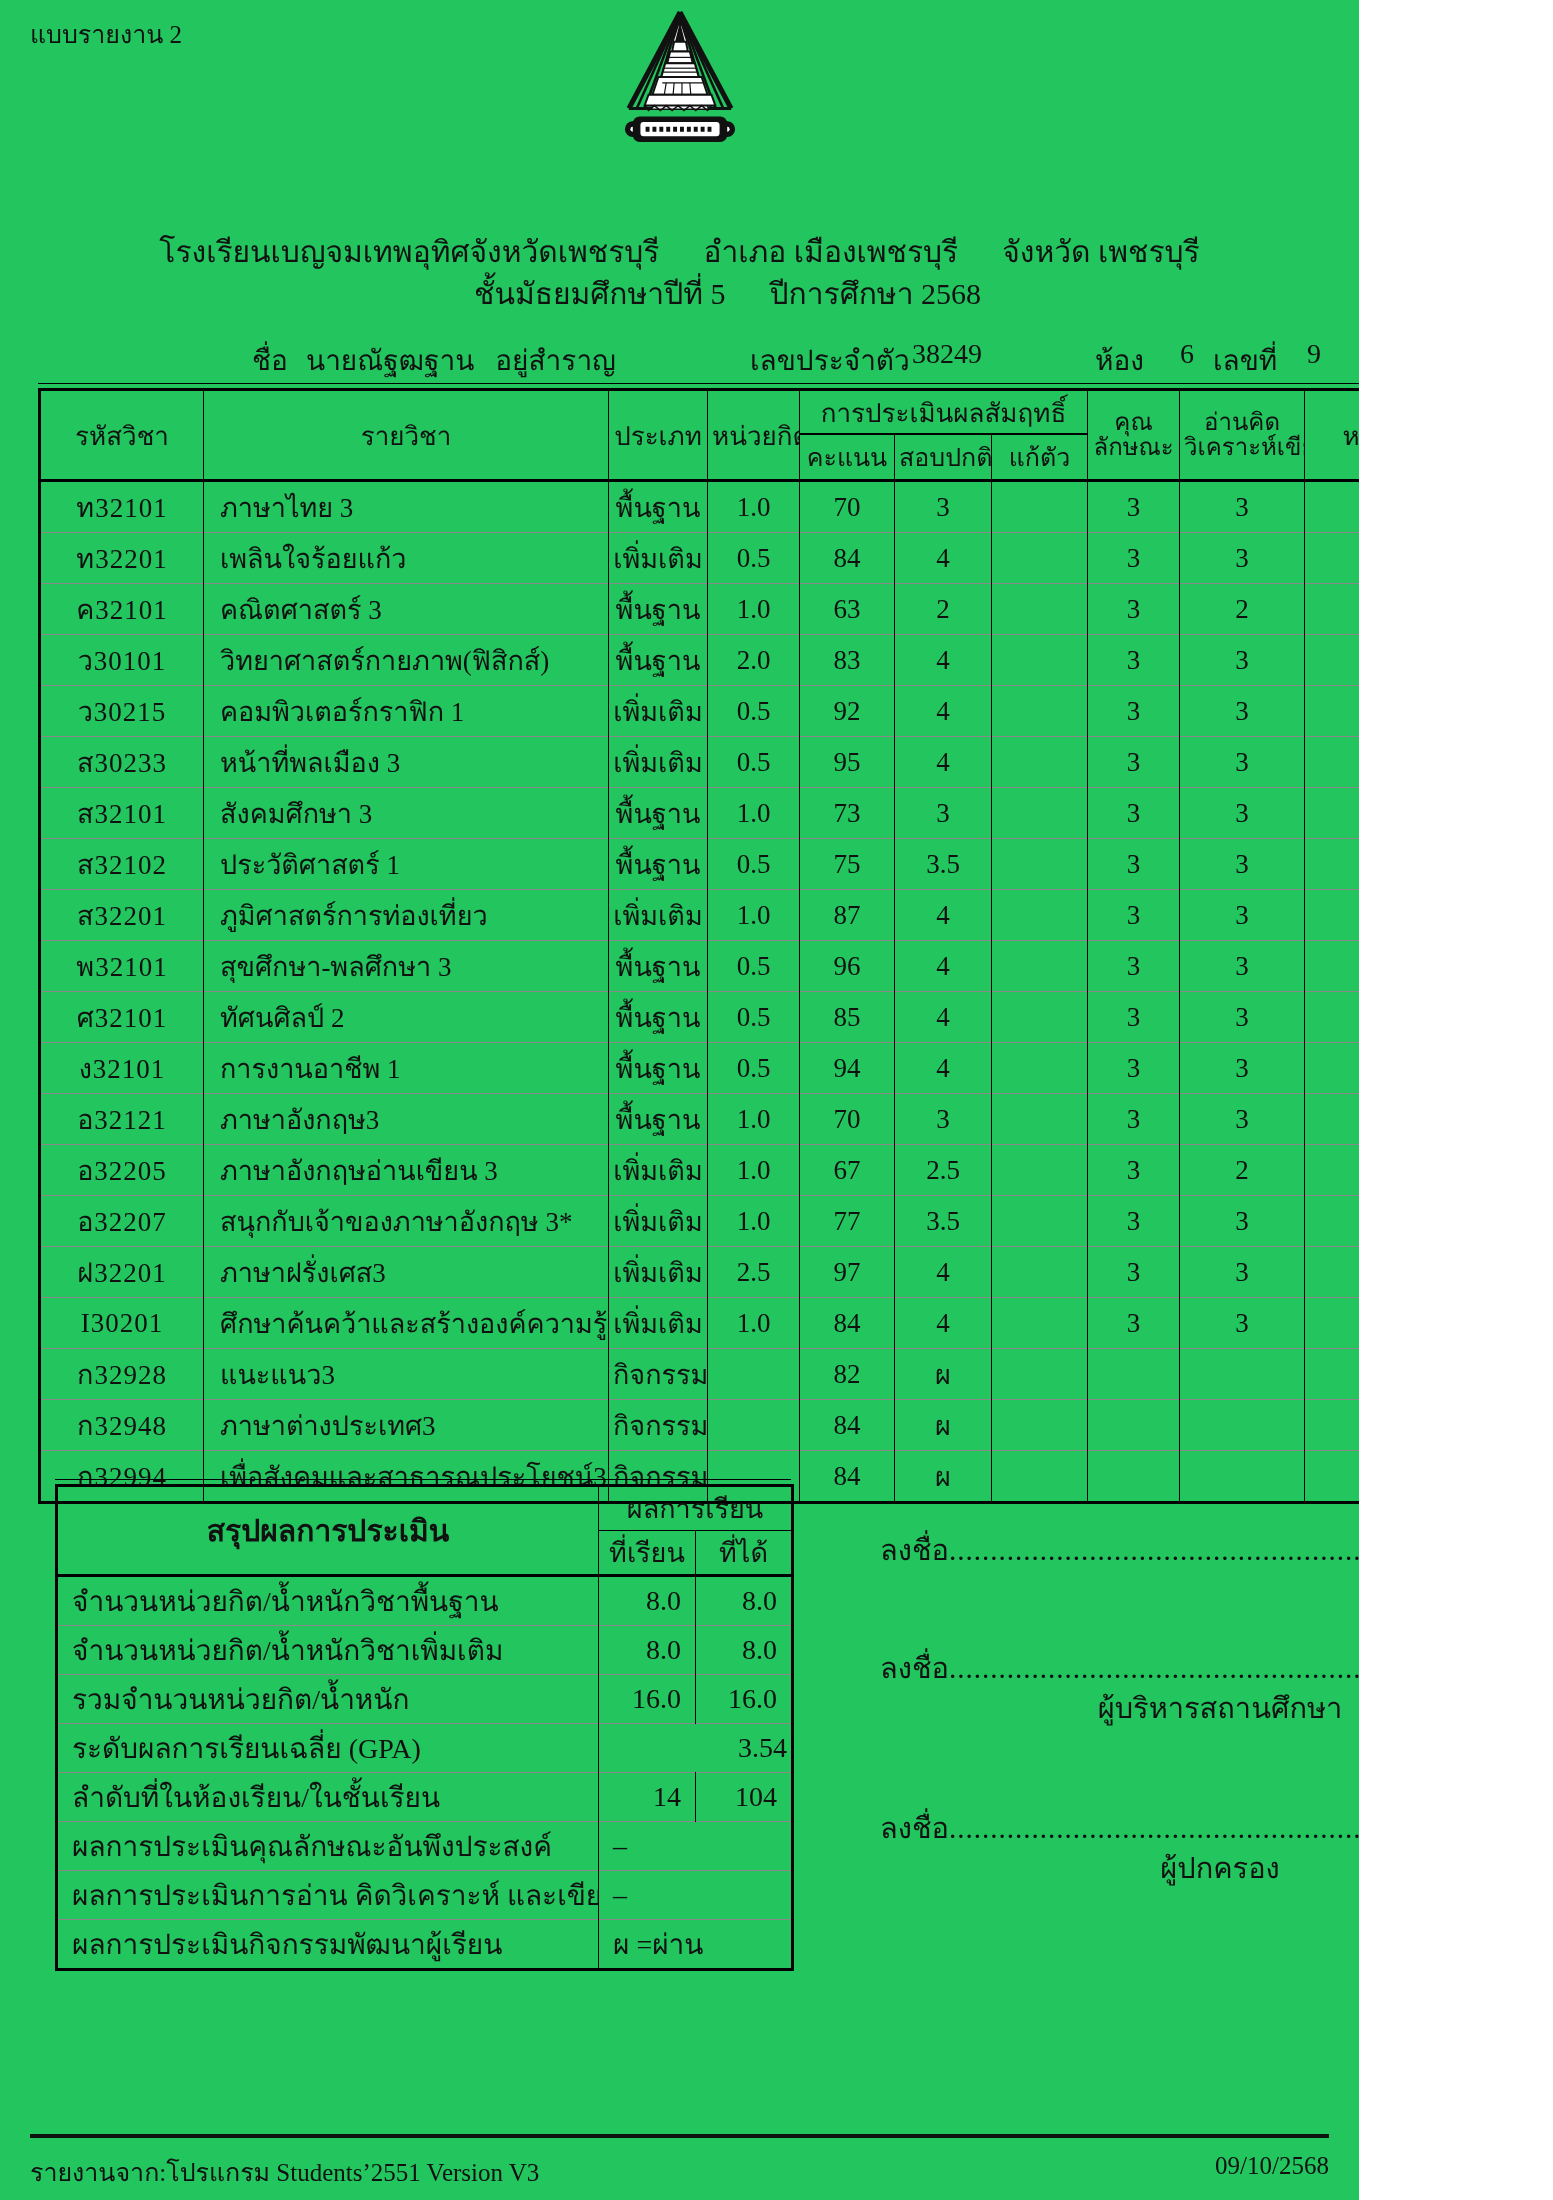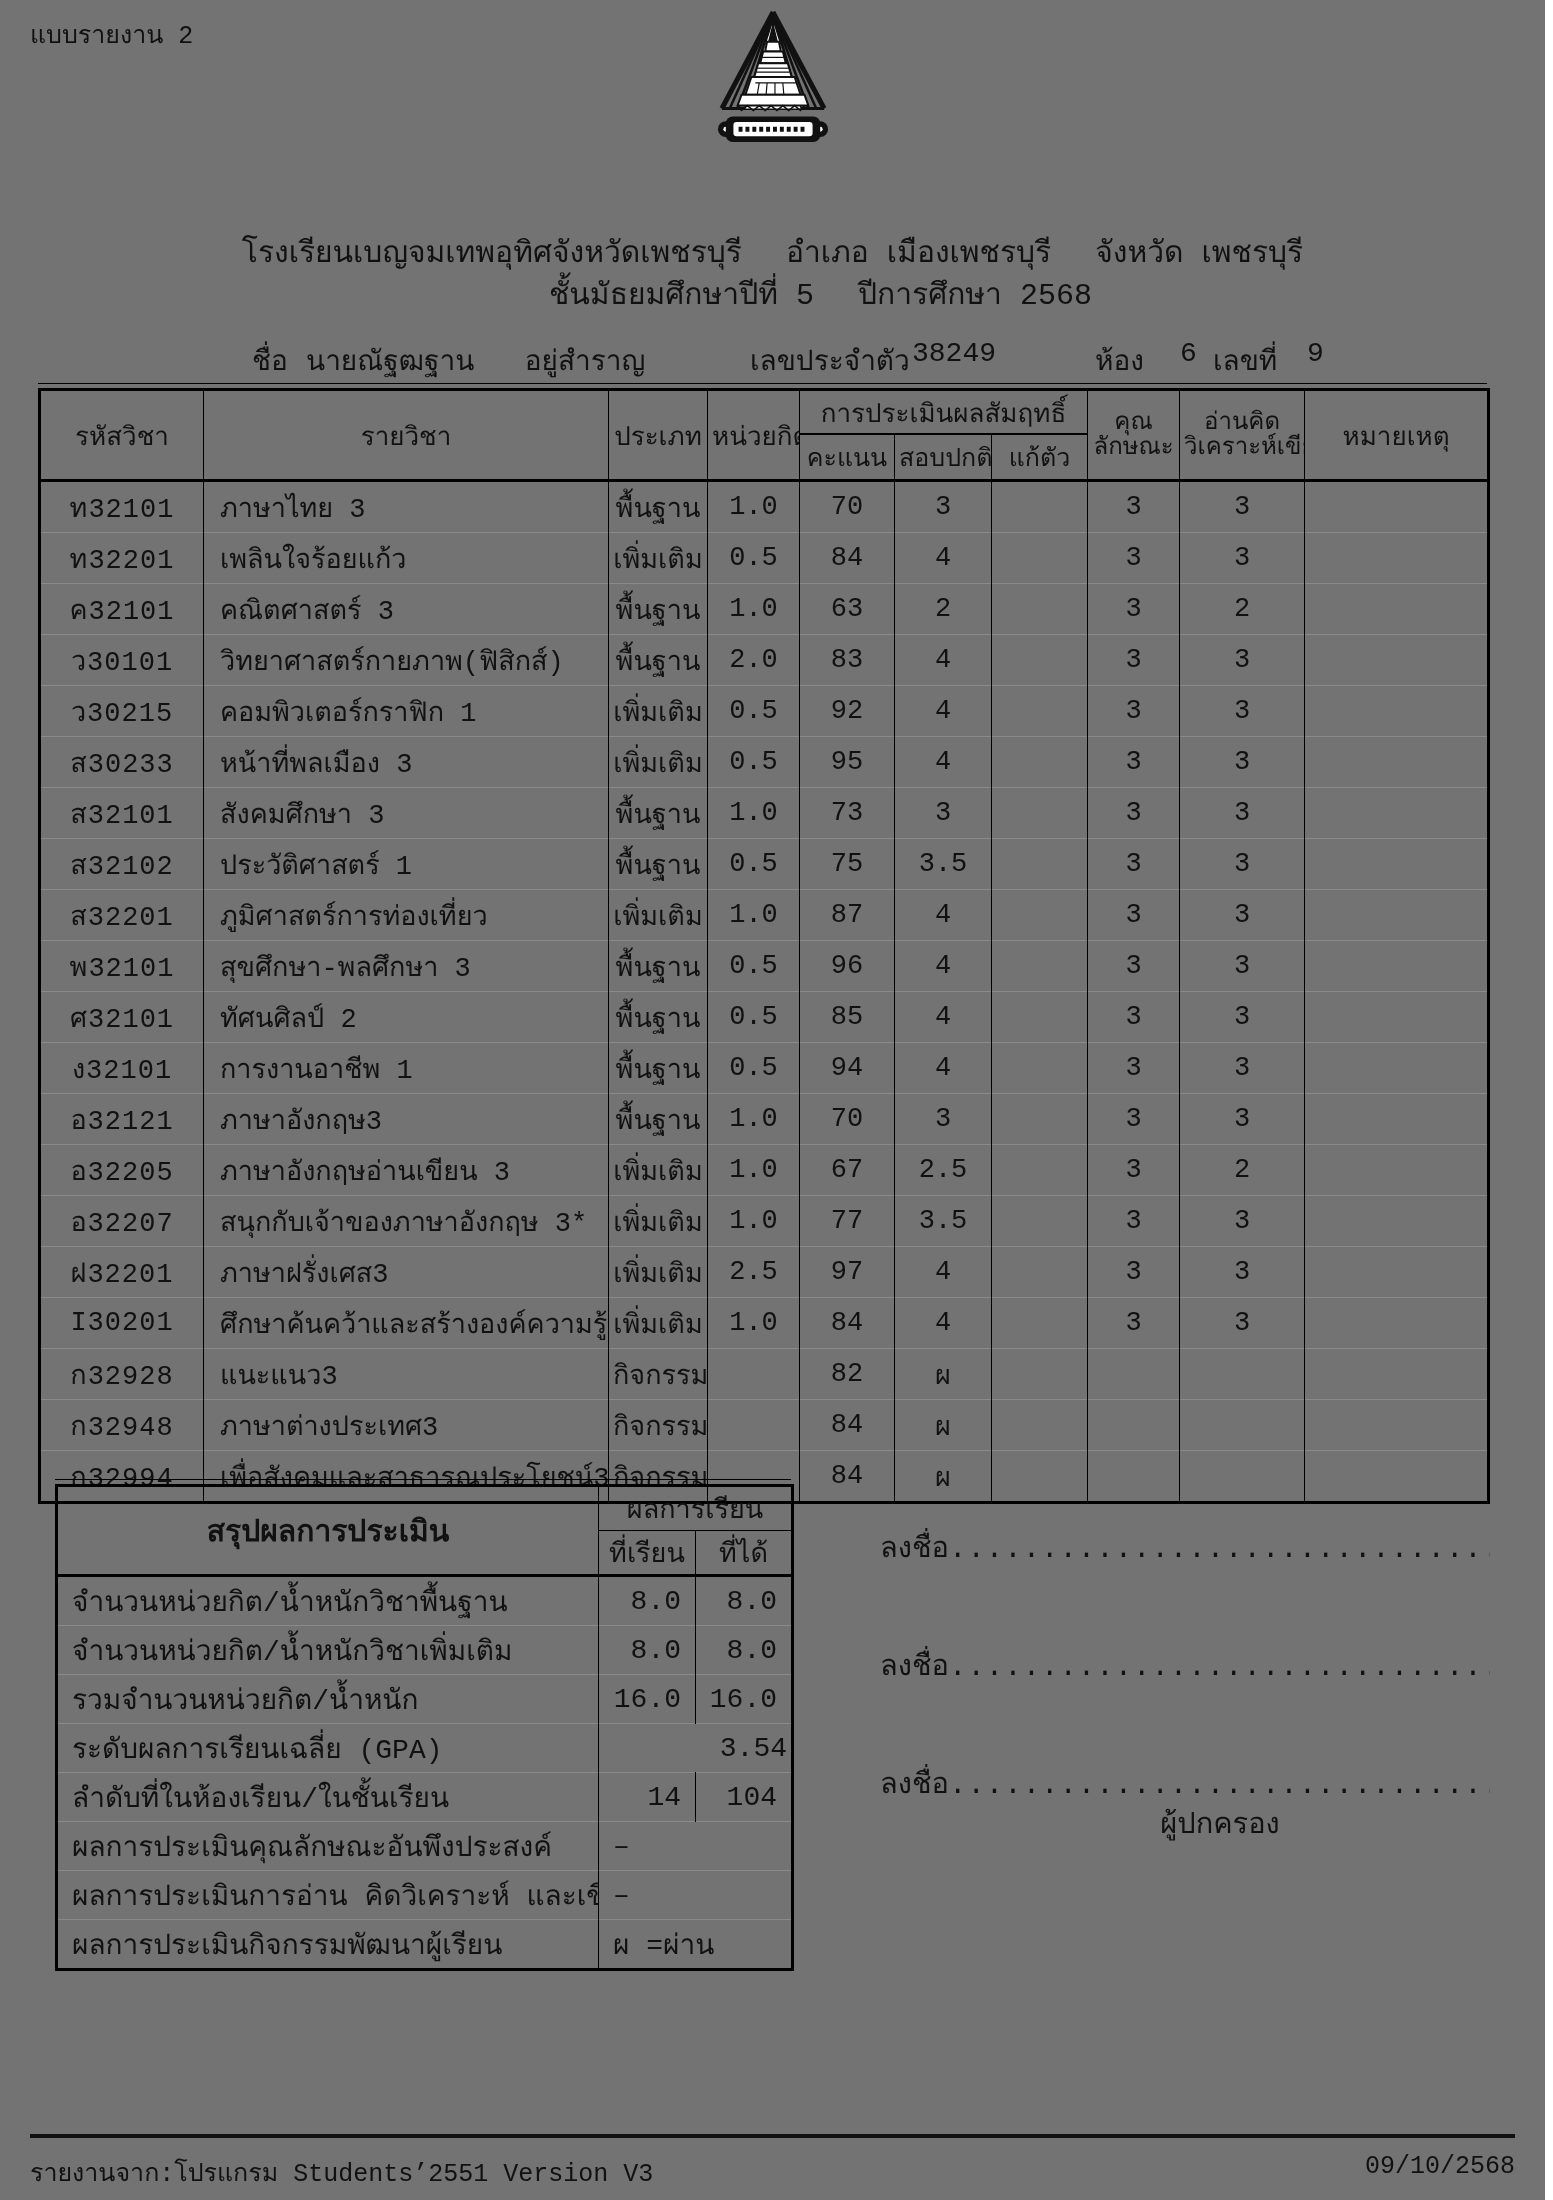--- a/index.html
+++ b/index.html
@@ -1,18 +1,18 @@
 <!DOCTYPE html>
 <html lang="th"><head>
 <meta charset="utf-8">
 <style>
   html,body{margin:0;padding:0;background:#fff;}
   .page{
-    position:relative;width:1545px;height:2200px;background:#737373;color:#111;
-    font-family:Liberation Mono, monospace;overflow:hidden;
+    position:relative;width:1359px;height:2200px;background:#22c55e;color:#111;
+    font-family:Liberation Serif, serif;overflow:hidden;
   }
   .form-label{position:absolute;top:14px;left:30px;font-size:25px;}
   .crest{position:absolute;top:6px;left:50%;transform:translateX(-50%);}
   .doc-title{position:absolute;top:160px;left:0;width:100%;text-align:center;font-size:36px;font-weight:bold;}
   .school-line,.class-line{position:absolute;left:0;width:100%;display:flex;justify-content:center;gap:44px;font-size:30px;}
   .school-line{top:228px;}
   .class-line{top:270px;margin-left:48px;}
   .student-line{position:absolute;top:330px;left:0;width:100%;height:42px;font-size:28px;margin-top:8px;}
   .student-line span{position:absolute;white-space:pre;}
   .s-name-label{left:252px;}
@@ -486,20 +486,21 @@
         </tr>
       </tbody>
   </table>
 
   <div class="signature-area">
       <div class="sig-block">
         <div class="sig-line"><span>ลงชื่อ</span><span class="sig-dots">....................................................................</span></div>
       </div>
       <div class="sig-block">
         <div class="sig-line"><span>ลงชื่อ</span><span class="sig-dots">....................................................................</span></div>
+        <div class="sig-role">ผู้บริหารสถานศึกษา</div>
       </div>
       <div class="sig-block">
         <div class="sig-line"><span>ลงชื่อ</span><span class="sig-dots">....................................................................</span></div>
         <div class="sig-role">ผู้ปกครอง</div>
       </div>
     </div>
 
   <div class="footer-line"></div>
   <div class="footer">
     <span>รายงานจาก:โปรแกรม Students’2551 Version V3</span>

